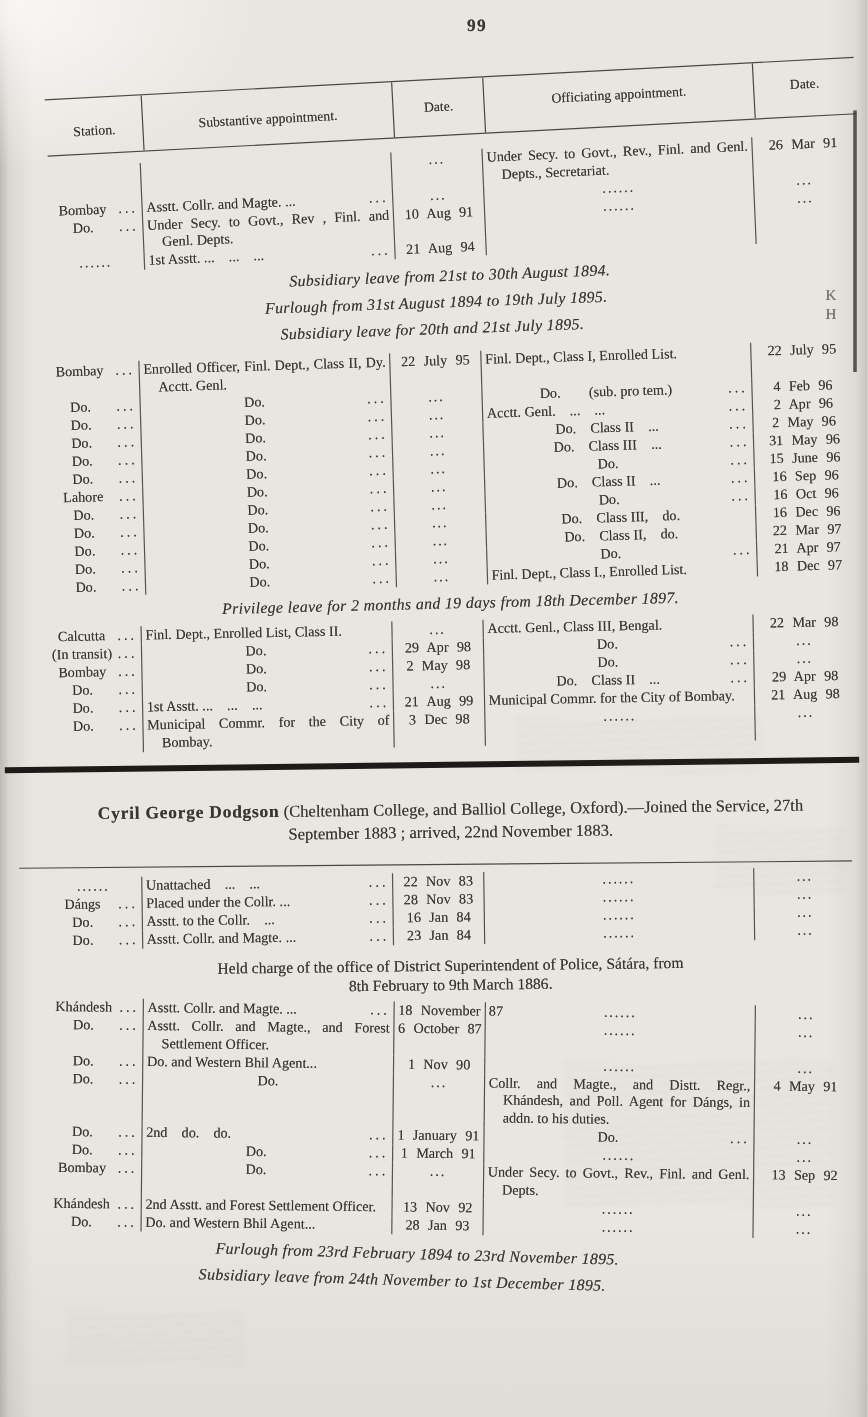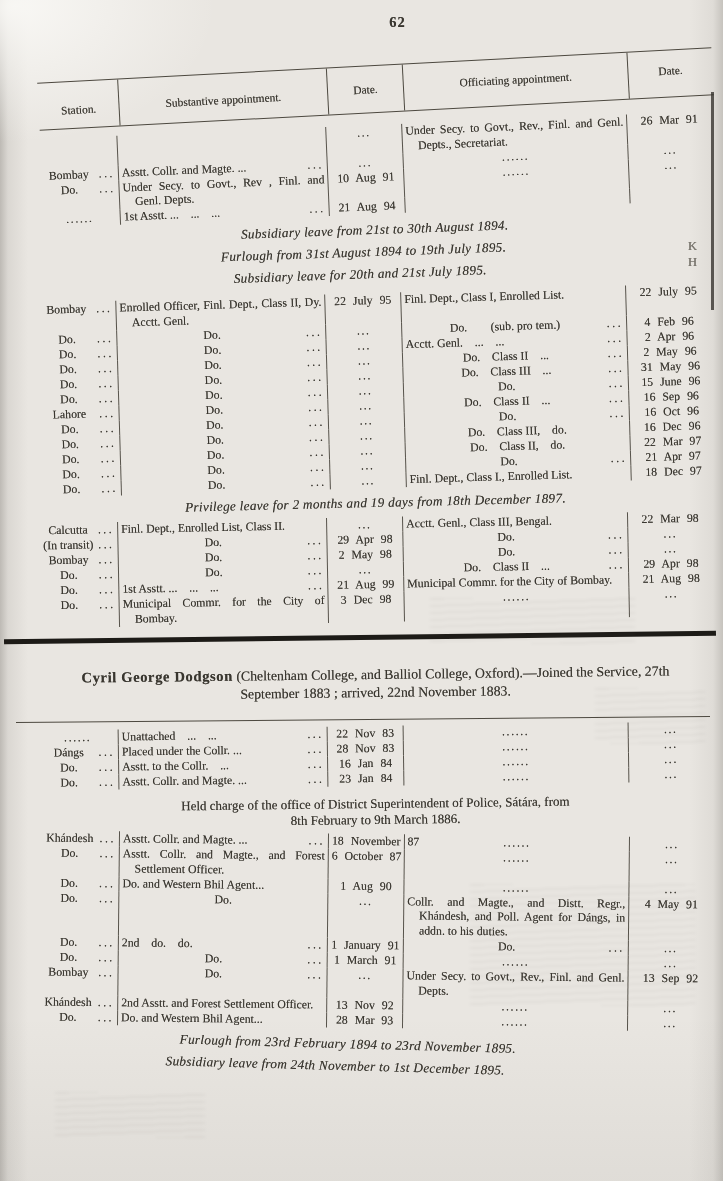--- a/index.html
+++ b/index.html
@@ -76,21 +76,21 @@
   .smudge{position:absolute;opacity:.40;filter:blur(1.6px);
     background:repeating-linear-gradient(178deg,rgba(118,113,105,.20) 0 2px,rgba(0,0,0,0) 2px 7px);}
   #smudge-1{left:430px;top:598px;width:205px;height:46px;}
   #smudge-2{left:470px;top:884px;width:225px;height:122px;}
   #smudge-3{left:55px;top:1092px;width:150px;height:46px;}
   #smudge-4{left:595px;top:688px;width:110px;height:56px;}
 </style>
 </head>
 <body>
 
-<div id="page-number">62</div>
+<div id="page-number">99</div>
 
 <div class="thead">
   <div class="th h1">
       <span>Station.</span>
     </div>
   <div class="th h2">
       <span>Substantive appointment.</span>
     </div>
   <div class="th h3">
       <span>Date.</span>
@@ -553,21 +553,21 @@
         <div class="cell c5 dots6">...</div>
       </div>
       <div class="row">
         <div class="cell c1">
           <div class="txt al-c">Do.</div>
           <div class="ldr">...</div>
         </div>
         <div class="cell c2">
           <div class="txt al-l">Do. and Western Bhil Agent...</div>
         </div>
-        <div class="cell c3">1 Aug 90</div>
+        <div class="cell c3">1 Nov 90</div>
         <div class="cell c4">
           <div class="txt al-c dots6">......</div>
         </div>
         <div class="cell c5 dots6">...</div>
       </div>
       <div class="row">
         <div class="cell c1">
           <div class="txt al-c">Do.</div>
           <div class="ldr">...</div>
         </div>
@@ -641,21 +641,21 @@
         <div class="cell c5 dots6">...</div>
       </div>
       <div class="row">
         <div class="cell c1">
           <div class="txt al-c">Do.</div>
           <div class="ldr">...</div>
         </div>
         <div class="cell c2">
           <div class="txt al-l">Do. and Western Bhil Agent...</div>
         </div>
-        <div class="cell c3">28 Mar 93</div>
+        <div class="cell c3">28 Jan 93</div>
         <div class="cell c4">
           <div class="txt al-c dots6">......</div>
         </div>
         <div class="cell c5 dots6">...</div>
       </div>
     </div>
     <div class="section sec11 type-notes">
       <div class="leave-note">Furlough from 23rd February 1894 to 23rd November 1895.</div>
       <div class="leave-note">Subsidiary leave from 24th November to 1st December 1895.</div>
     </div>

